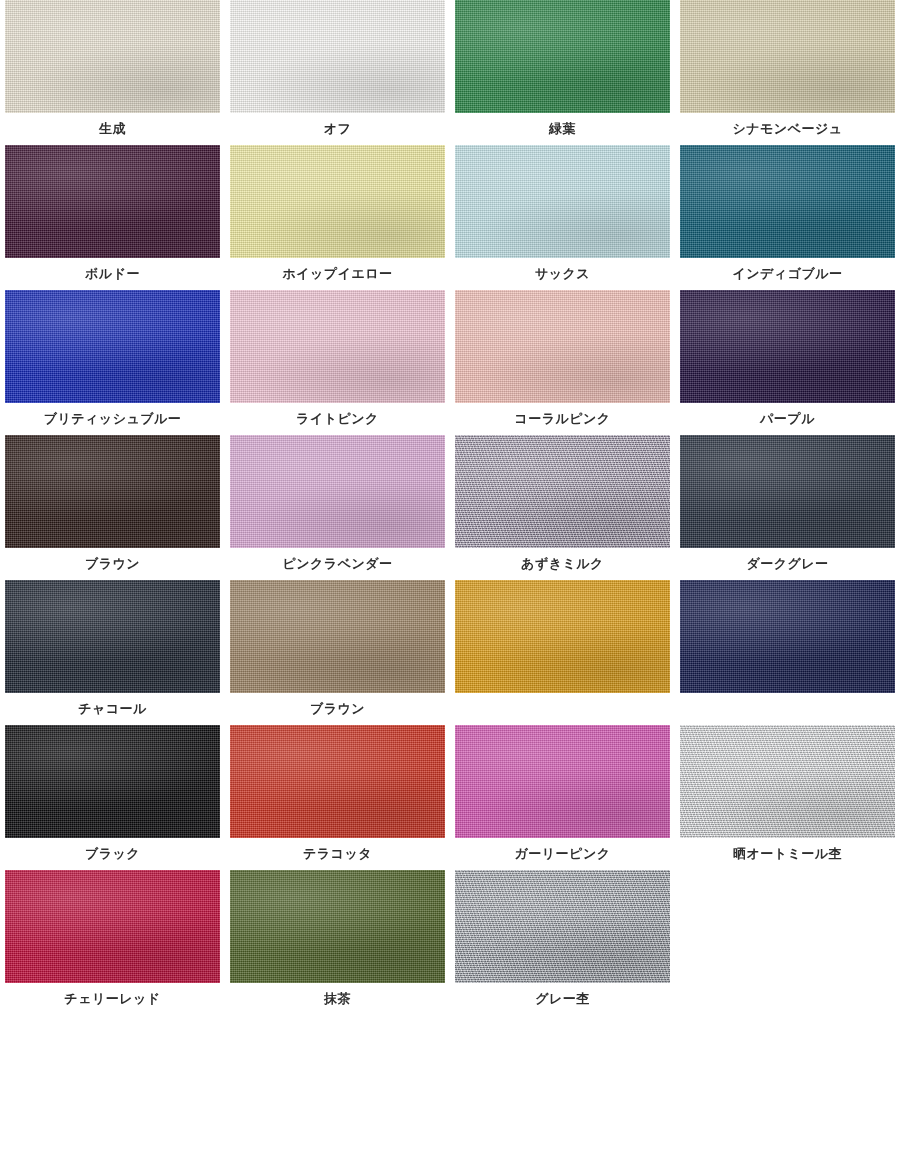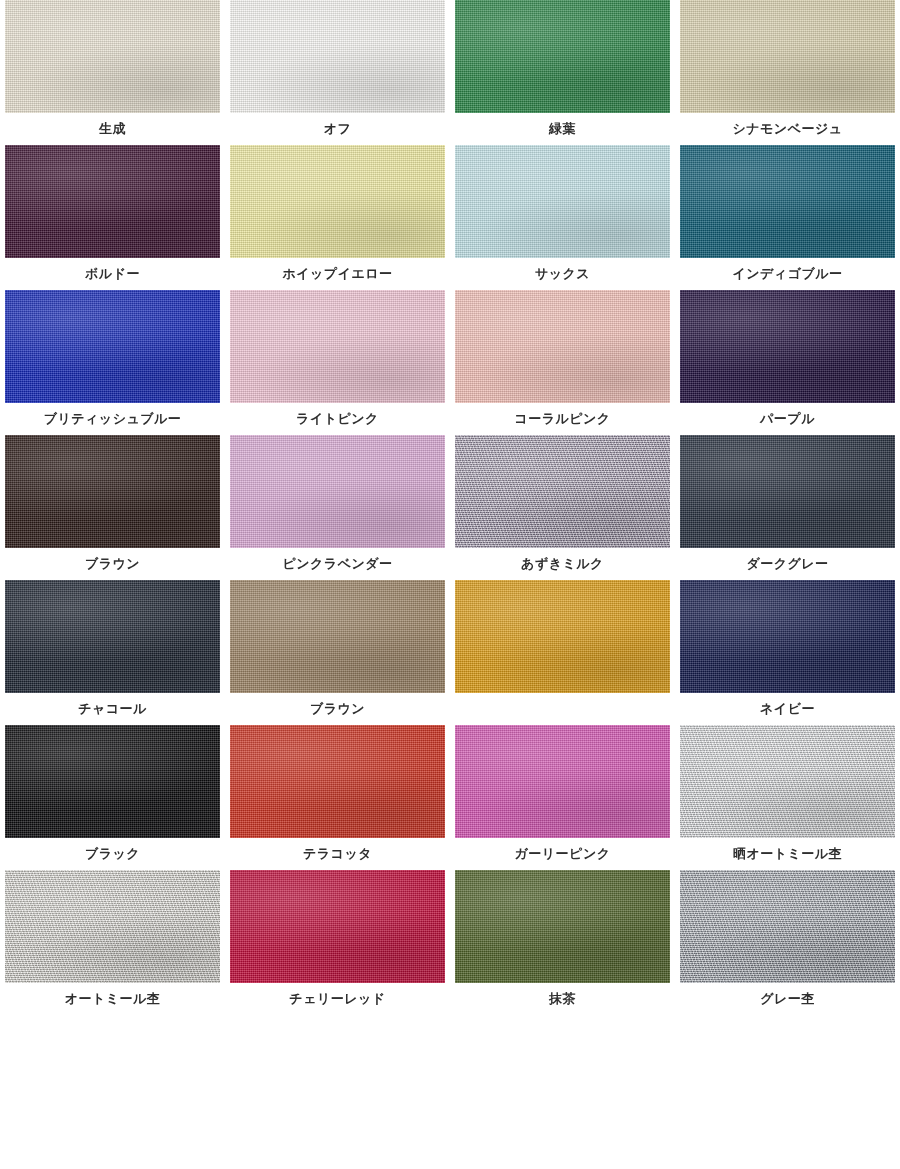--- a/index.html
+++ b/index.html
@@ -173,41 +173,36 @@
     </div>
     <div class="swatch-cell">
       <div class="swatch-chip" style="background-color: rgb(154, 130, 100);"></div>
       <div class="swatch-label">ブラウン</div>
     </div>
     <div class="swatch-cell">
       <div class="swatch-chip" style="background-color: rgb(217, 154, 21);"></div>
     </div>
     <div class="swatch-cell">
       <div class="swatch-chip" style="background-color: rgb(18, 25, 74);"></div>
-      <div class="swatch-label">ネイビー</div>
     </div>
     <div class="swatch-cell">
       <div class="swatch-chip" style="background-color: rgb(11, 11, 13);"></div>
       <div class="swatch-label">ブラック</div>
     </div>
     <div class="swatch-cell">
       <div class="swatch-chip" style="background-color: rgb(201, 48, 31);"></div>
       <div class="swatch-label">テラコッタ</div>
     </div>
     <div class="swatch-cell">
       <div class="swatch-chip" style="background-color: rgb(208, 85, 176);"></div>
       <div class="swatch-label">ガーリーピンク</div>
     </div>
     <div class="swatch-cell">
       <div class="swatch-chip heather" style="background-color: rgb(226, 228, 231);"></div>
       <div class="swatch-label">晒オートミール杢</div>
-    </div>
-    <div class="swatch-cell">
-      <div class="swatch-chip heather" style="background-color: rgb(222, 220, 213);"></div>
-      <div class="swatch-label">オートミール杢</div>
     </div>
     <div class="swatch-cell">
       <div class="swatch-chip" style="background-color: rgb(189, 12, 57);"></div>
       <div class="swatch-label">チェリーレッド</div>
     </div>
     <div class="swatch-cell">
       <div class="swatch-chip" style="background-color: rgb(77, 97, 39);"></div>
       <div class="swatch-label">抹茶</div>
     </div>
     <div class="swatch-cell">

